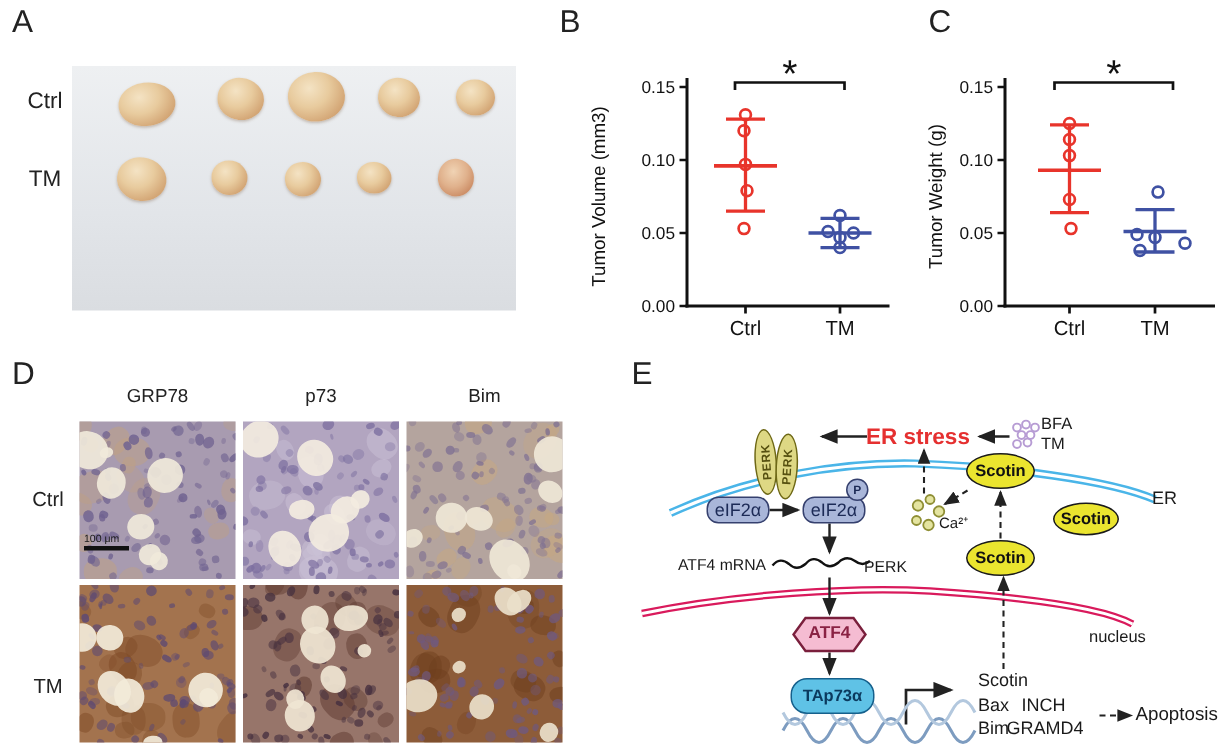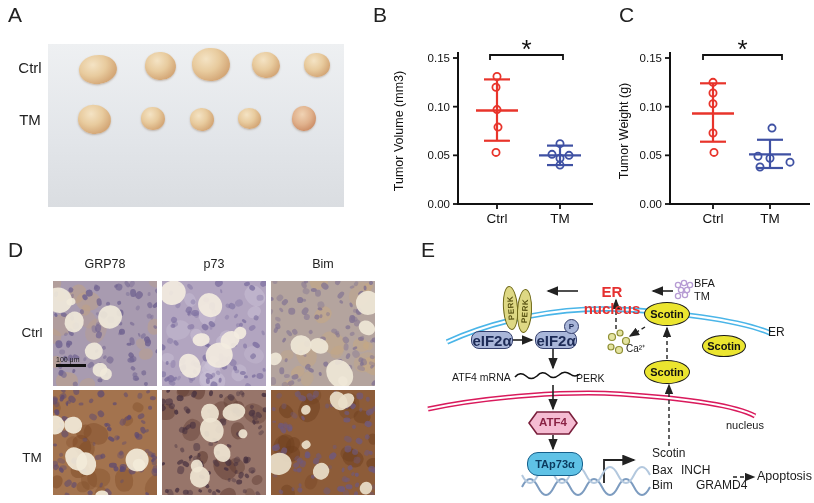--- a/index.html
+++ b/index.html
@@ -37,21 +37,21 @@
   .scalebar .sbline{width:30px;height:3px;background:#111;margin-top:1px;}
   
   .esvg{position:absolute;left:420px;top:248px;z-index:2;}
   .etext{position:absolute;z-index:4;color:#1a1a1a;}
   .erstress{left:576px;top:283px;width:72px;text-align:center;font-size:15px;font-weight:bold;color:#e53030;}
   .perk{position:absolute;width:13px;height:42px;border:1.6px solid #6e6816;border-radius:50%;
         background:#ded884;z-index:3;}
   .perk span{position:absolute;left:50%;top:50%;transform:translate(-50%,-50%) rotate(-90deg);
         font-size:8px;font-weight:bold;color:#565010;letter-spacing:.5px;white-space:nowrap;}
   .eif{position:absolute;border:1.6px solid #35406e;border-radius:8px;background:#a9b6d9;
-       display:flex;align-items:center;justify-content:center;font-size:15px;font-weight:bold;
+       display:flex;align-items:center;justify-content:center;font-size:12px;font-weight:normal;
        color:#1c2a56;z-index:3;}
   .pbadge{position:absolute;left:564px;top:319px;width:13px;height:13px;border:1.5px solid #35406e;
        border-radius:50%;background:#a9b6d9;display:flex;align-items:center;justify-content:center;
        font-size:8px;font-weight:bold;color:#1c2a56;z-index:4;}
   .scotin{position:absolute;border:1.7px solid #1a1a1a;border-radius:50%;background:#ebe52f;
        display:flex;align-items:center;justify-content:center;font-size:11px;font-weight:bold;
        color:#111;z-index:3;}
   .tap{position:absolute;left:527px;top:452px;width:54px;height:22px;border:1.7px solid #15608c;
        border-radius:11px;background:#5fc2e6;display:flex;align-items:center;justify-content:center;
        font-size:11px;font-weight:bold;color:#0b3a5e;z-index:3;}
@@ -887,21 +887,21 @@
     <path d="M95,129 q5,-6 11,-1 q5,5 11,0 q5,-6 11,-1 q5,5 11,0 q5,-5 11,-1 q5,4 10,0" fill="none" stroke="#111" stroke-width="1.6"></path>
 
     <polygon points="109,175 117,164 149,164 157,175 149,186 117,186" fill="#f5bcd2" stroke="#7a1f3c" stroke-width="1.6"></polygon>
 
     <g fill="none" stroke-width="2">
       <path d="M102,239 q8,-16 16,0 t16,0 t16,0 t16,0 t16,0 t16,0 t16,0 t16,0" stroke="#7d9cc0"></path>
       <path d="M102,227 q8,16 16,0 t16,0 t16,0 t16,0 t16,0 t16,0 t16,0 t16,0" stroke="#b3c8de"></path>
     </g>
   </svg>
 
-  <div class="etext erstress">ER nucleus</div>
+  <div class="etext erstress">ER stress</div>
   <div class="etext" style="left:694px;top:277px;font-size:11px;">BFA</div>
   <div class="etext" style="left:694px;top:290px;font-size:11px;">TM</div>
 
   <div class="perk" style="left:503px;top:286px;transform:rotate(-4deg);">
     <span>PERK</span>
     </div>
   <div class="perk" style="left:517px;top:289px;transform:rotate(3deg);">
     <span>PERK</span>
     </div>
 
@@ -921,16 +921,16 @@
   <div class="atf4txt">ATF4</div>
   <div class="tap">TAp73α</div>
 
   <div class="etext" style="left:768px;top:325px;font-size:12px;">ER</div>
   <div class="etext" style="left:726px;top:419px;font-size:11px;">nucleus</div>
 
   <div class="etext" style="left:652px;top:446px;font-size:12px;">Scotin</div>
   <div class="etext" style="left:652px;top:463px;font-size:12px;">Bax</div>
   <div class="etext" style="left:681px;top:463px;font-size:12px;">INCH</div>
   <div class="etext" style="left:652px;top:478px;font-size:12px;">Bim</div>
-  <div class="etext" style="left:696px;top:478px;font-size:12px;">GRAMD4</div>
+  <div class="etext" style="left:671px;top:478px;font-size:12px;">GRAMD4</div>
   <div class="etext" style="left:757px;top:469px;font-size:12.5px;">Apoptosis</div>
 
 </div>
 
 </body></html>

